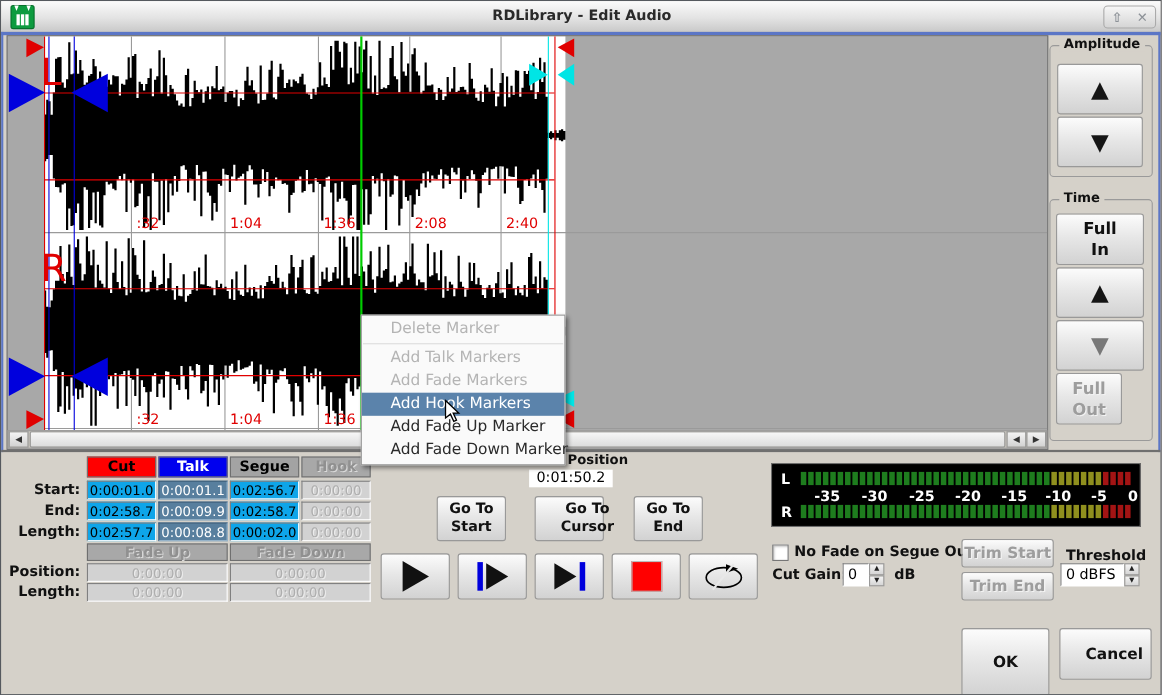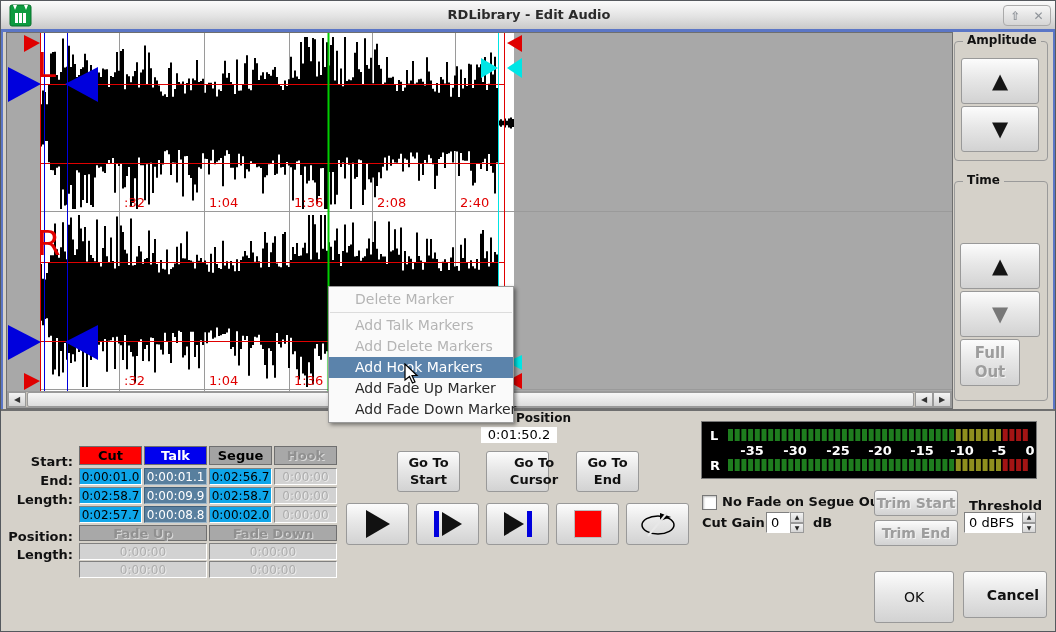--- a/index.html
+++ b/index.html
@@ -86,21 +86,21 @@
   
   #bottom-sep{position:absolute;left:0;top:408px;width:1056px;height:2px;background:#6f6f6f;}
   .tbl-row{position:absolute;display:flex;}
   .tbl-label{
     width:70px;text-align:right;font-size:13px;font-weight:bold;color:#111;
     padding-right:4px;align-self:center;flex:none;
   }
   .tbl-cell{
     width:63px;margin-left:2px;flex:none;box-sizing:border-box;
     text-align:left;font-size:12px;
-    display:flex;align-items:center;justify-content:center;margin-top:31px;
+    display:flex;align-items:center;justify-content:center;
   }
   .hdr{font-weight:bold;font-size:13px;border:1px solid #6f6f6f;height:19px;}
   .hdr-cut{background:#ff0000;color:#000;}
   .hdr-talk{background:#0000ee;color:#fff;}
   .hdr-segue{background:#a3a3a3;color:#000;}
   .hdr-dis{background:#a8a8a8;color:#909090;text-shadow:1px 1px 0 #d9d9d9;}
   .val{
     height:17px;background:#0ea5e9;color:#000;
     border:1px solid;border-color:#808080 #ffffff #ffffff #808080;
   }
@@ -134,21 +134,21 @@
   }
   .spin-arrows{
     position:absolute;width:14px;display:flex;flex-direction:column;box-sizing:border-box;
   }
   .spin-arrows div{
     flex:1;background:linear-gradient(#f4f4f4,#d5d5d5);border:1px solid #999;
     font-size:6px;line-height:1;display:flex;align-items:center;justify-content:center;color:#222;
   }
   .trim-btn{position:absolute;left:873px;width:84px;height:26px;font-size:14px;font-weight:bold;}
   
-  #ok-btn{position:absolute;left:873px;top:570px;width:80px;height:52px;font-size:14px;font-weight:normal;}
+  #ok-btn{position:absolute;left:873px;top:570px;width:80px;height:62px;font-size:14px;font-weight:bold;}
   #cancel-btn{position:absolute;left:962px;top:570px;width:84px;height:47px;font-size:14px;font-weight:bold;padding-left:16px;}
   
   #mouse-cursor{position:absolute;left:403px;top:362px;z-index:60;}
 </style>
 </head>
 <body>
 
 <div id="app">
 
   <div id="titlebar">
@@ -230,20 +230,23 @@
     <div class="btn" style="position:absolute;left:6px;top:16px;width:78px;height:46px;">
       <span class="arrow-glyph">▲</span>
     </div>
     <div class="btn" style="position:absolute;left:6px;top:64px;width:78px;height:46px;">
       <span class="arrow-glyph">▼</span>
     </div>
   </div>
 
   <div class="groupbox" style="left:953px;top:180px;width:92px;height:218px;">
     <div class="group-legend">Time</div>
+    <div class="btn" style="position:absolute;left:5px;top:12px;width:80px;height:47px;font-size:15px;font-weight:bold;text-align:center;">
+      <span style="display:inline-block;width:34px;line-height:1.25;">Full In</span>
+    </div>
     <div class="btn" style="position:absolute;left:5px;top:61px;width:80px;height:46px;">
       <span class="arrow-glyph">▲</span>
     </div>
     <div class="btn" style="position:absolute;left:5px;top:109px;width:80px;height:46px;">
       <span class="arrow-glyph dim">▼</span>
     </div>
     <div class="btn disabled" style="position:absolute;left:5px;top:157px;width:60px;height:47px;font-size:15px;font-weight:bold;text-align:center;">
       <span style="display:inline-block;width:38px;line-height:1.25;">Full Out</span>
     </div>
   </div>
@@ -462,21 +465,21 @@
     <span>OK</span>
   </div>
   <div class="btn" id="cancel-btn">
     <span>Cancel</span>
   </div>
 
   <div id="context-menu">
     <div class="menu-item disabled">Delete Marker</div>
     <div class="menu-sep"></div>
     <div class="menu-item disabled">Add Talk Markers</div>
-    <div class="menu-item disabled">Add Delete Markers</div>
+    <div class="menu-item disabled">Add Fade Markers</div>
     <div class="menu-item highlighted">Add Hook Markers</div>
     <div class="menu-item">Add Fade Up Marker</div>
     <div class="menu-item">Add Fade Down Marker</div>
   </div>
 
   <svg id="mouse-cursor" width="16" height="22" viewBox="0 0 16 22">
     <polygon points="1,1 1,17 5.5,13.5 8.5,20 11,19 8,12.5 13,12.5" fill="#fff" stroke="#000" stroke-width="1.2"></polygon>
   </svg>
 
 </div>

